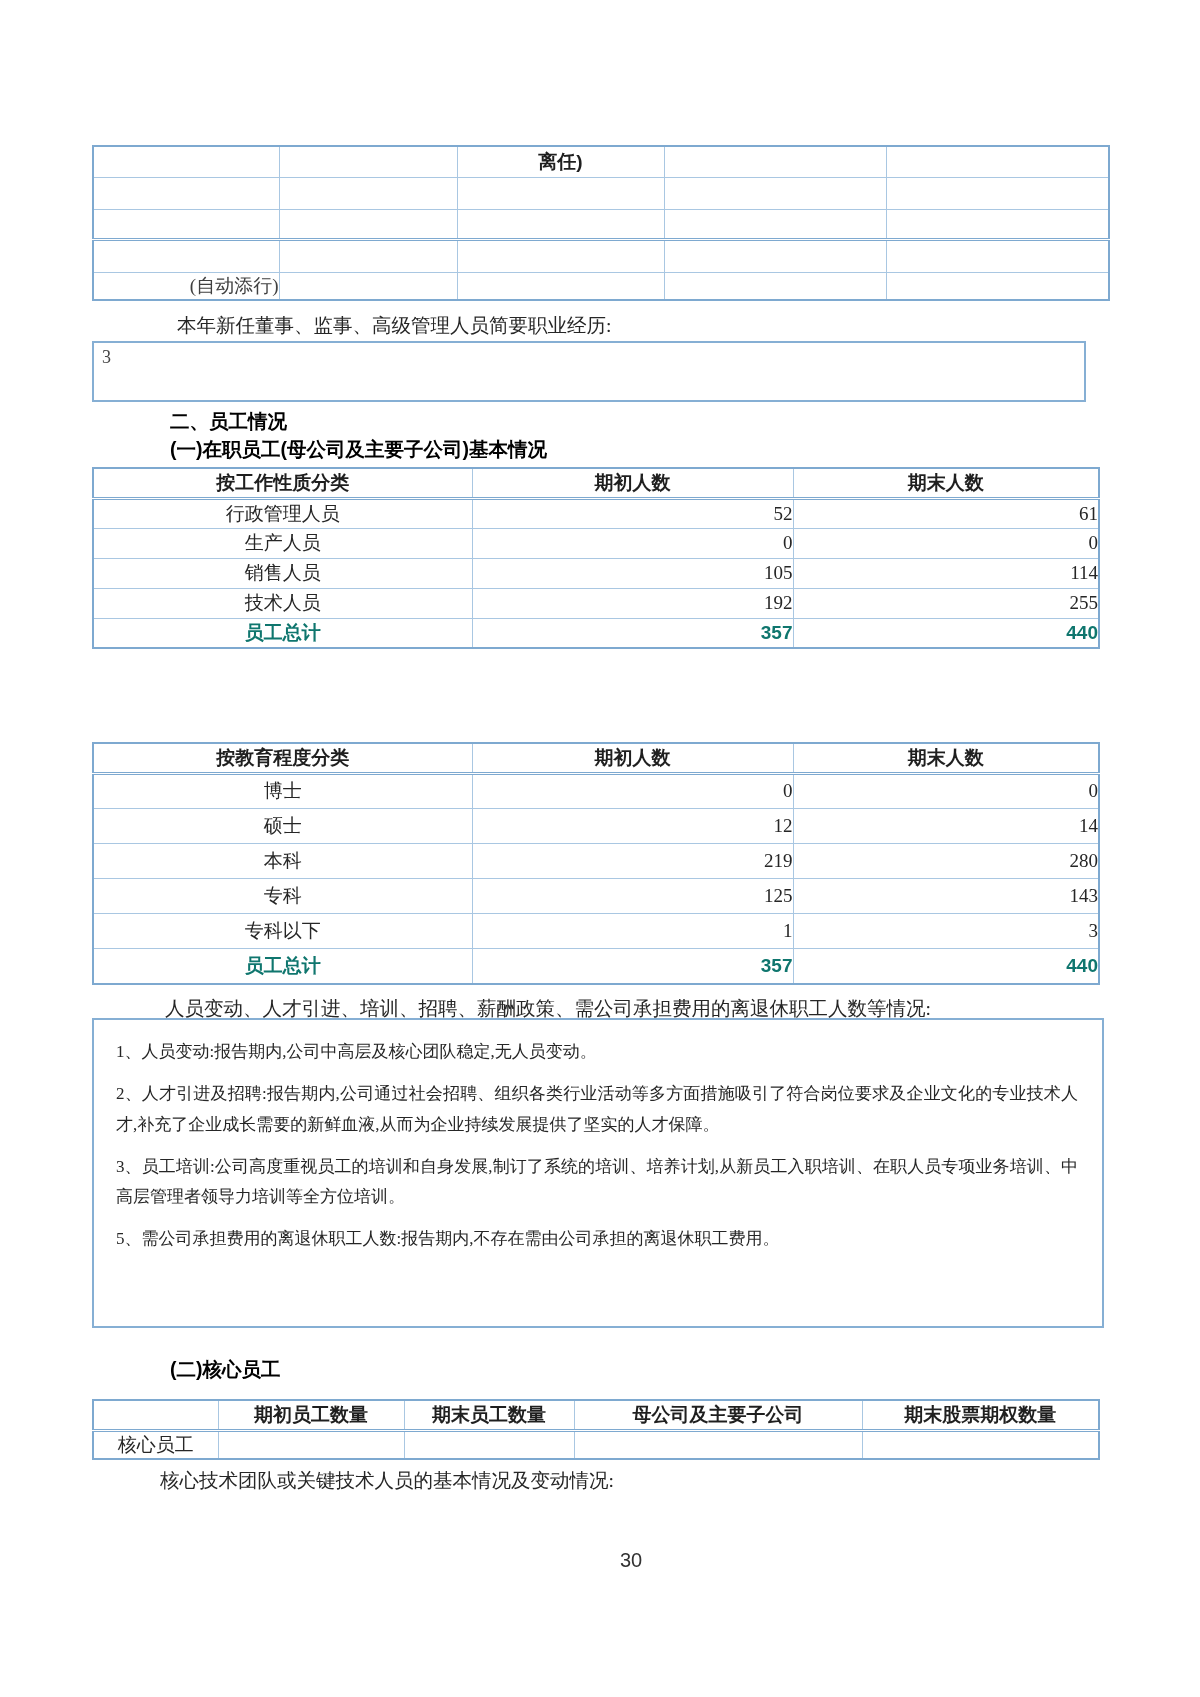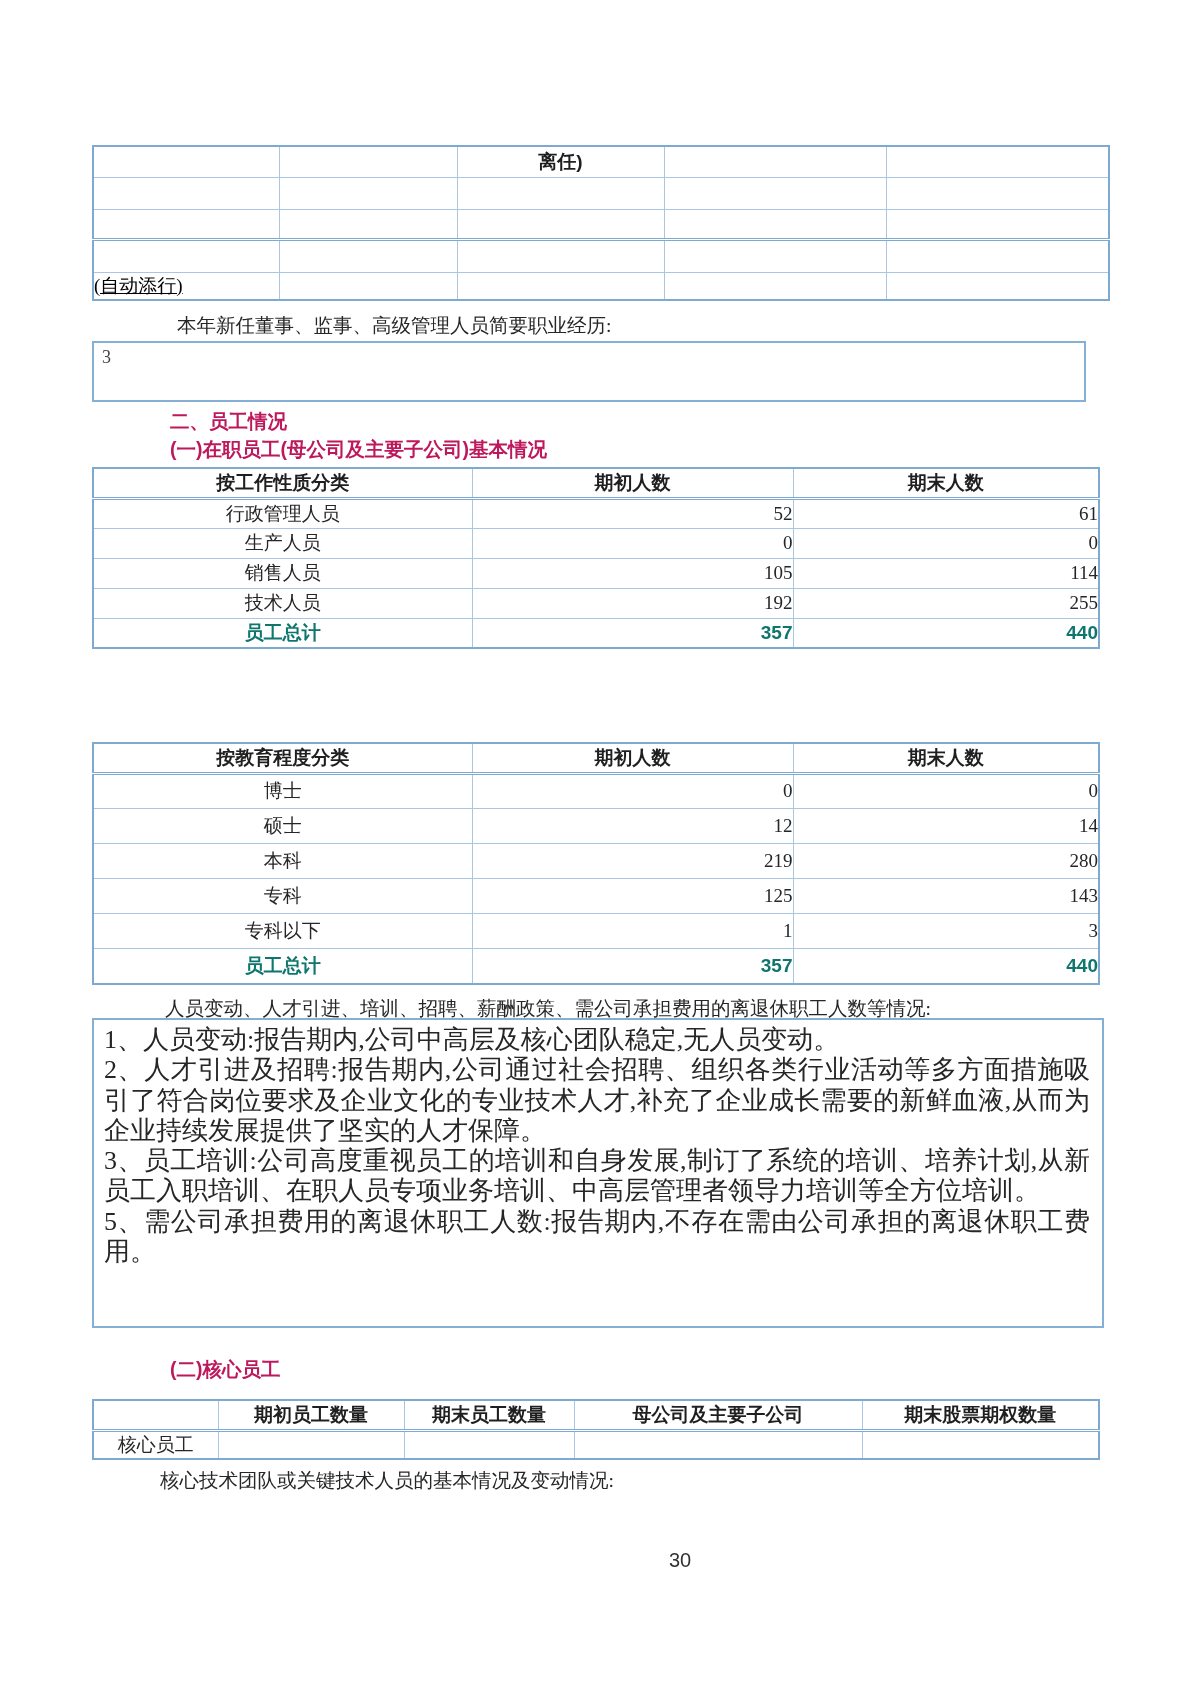--- a/index.html
+++ b/index.html
@@ -12,29 +12,29 @@
   table.tbl td{border:1px solid #a9c7e2;padding:0;vertical-align:middle;
                font-size:19px;overflow:hidden;white-space:nowrap;}
   tr.head td{font-family:"Liberation Sans","DejaVu Sans",sans-serif;font-weight:bold;
              text-align:center;border-bottom:3px double #7ea9d0;font-size:19px;color:#1f1f1f;}
   td.cat{text-align:center;}
   td.num{text-align:right;padding-right:12px;}
   tr.total td{font-family:"Liberation Sans","DejaVu Sans",sans-serif;font-weight:bold;color:#0f766e;}
   tr.dbl td{border-bottom:3px double #7ea9d0;}
   td.celltext{text-align:center;font-family:"Liberation Sans","DejaVu Sans",sans-serif;
               font-weight:bold;color:#1f1f1f;}
-  td.auto{ text-align:left;font-size:18px;color:#000000;text-decoration:underline;}
+  td.auto{ text-align:right;font-size:18px;color:#404040;}
   
   .body-text{font-size:19.5px;color:#262626;white-space:nowrap;}
   .h2,.h3{font-family:"Liberation Sans","DejaVu Sans",sans-serif;font-weight:bold;
-          font-size:19.5px;color:#be185d;white-space:nowrap;}
+          font-size:19.5px;color:#000000;white-space:nowrap;}
   .box{border:2px solid #86afd4;background:#fff;}
-  .hrbox p{margin:0;font-size:26px;line-height:30.3px;text-align:justify;color:#262626;}
+  .hrbox p{margin:12px;font-size:17px;line-height:30.3px;text-align:justify;color:#262626;}
   .pageno{font-family:"Liberation Sans","DejaVu Sans",sans-serif;font-size:20px;
-          color:#333;text-align:center;}
+          color:#333;}
 </style>
 </head>
 <body>
 
 <div class="page">
 
   <table class="tbl abs" style="left:92px;top:145px;width:1016px;">
     <colgroup>
       <col style="width:186px">
         <col style="width:178px">

